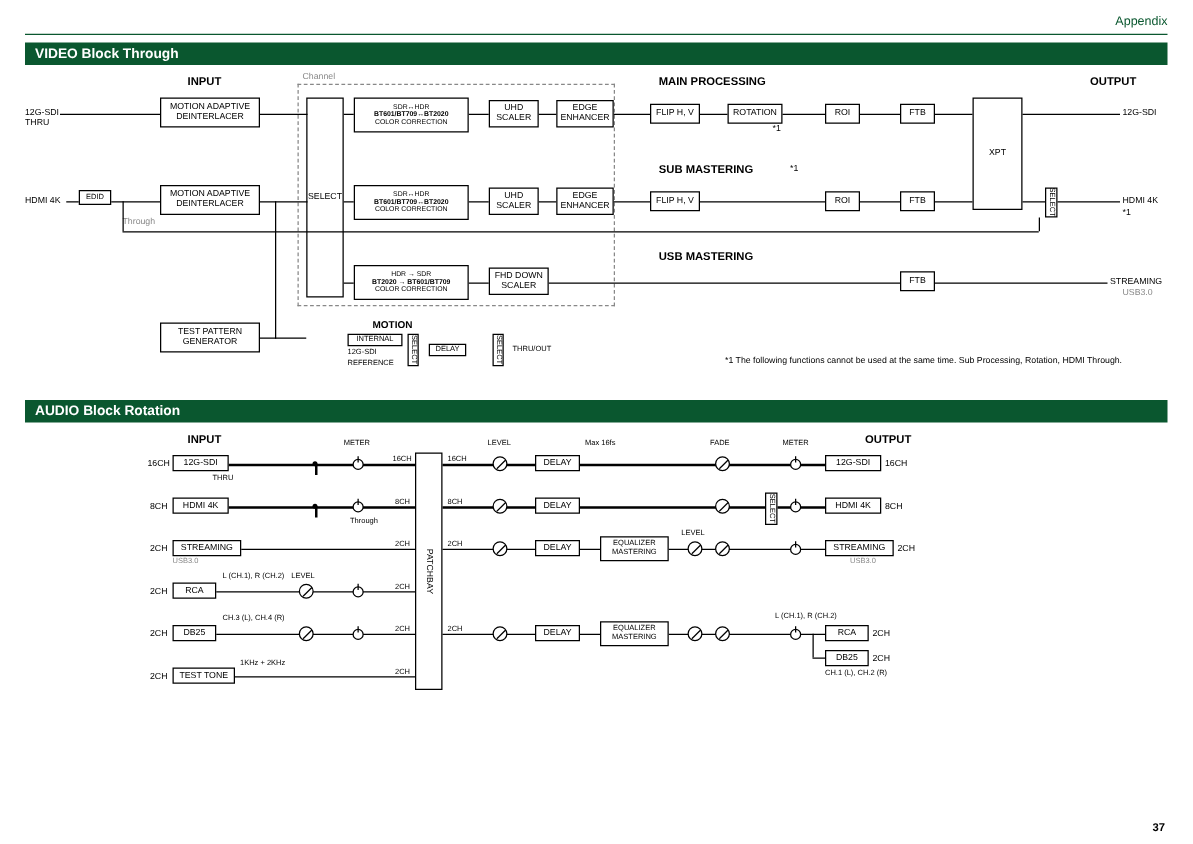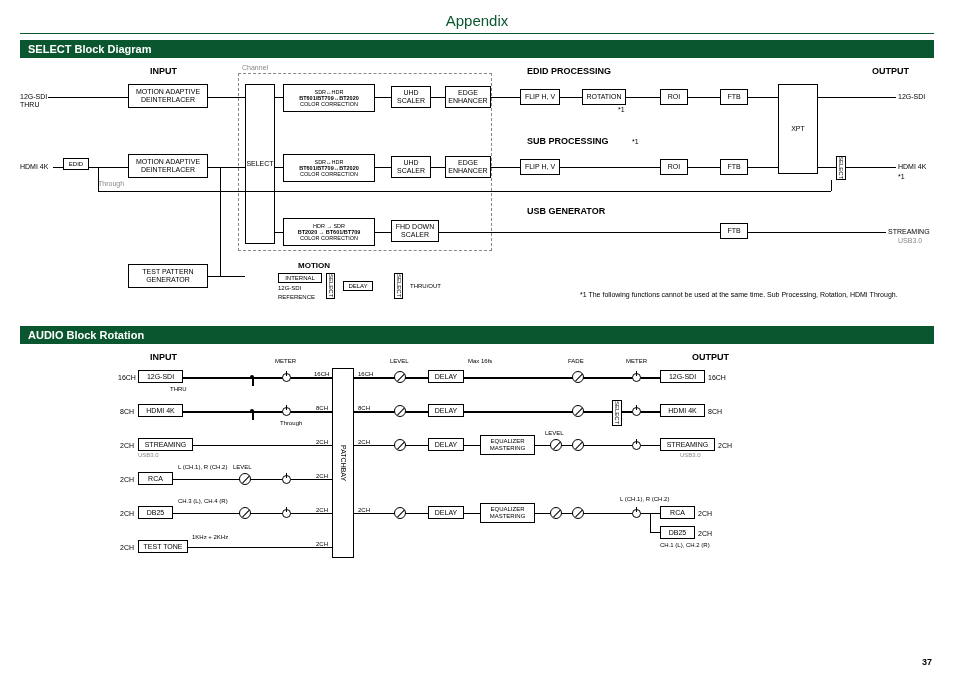--- a/index.html
+++ b/index.html
@@ -6,21 +6,21 @@
   body {
     width: 954px;
     height: 675px;
     background: #fff;
     font-family: Arial, Helvetica, sans-serif;
     font-size: 7px;
     color: #000;
     position: relative;
     padding: 12px 20px;
   }
-  .appendix { text-align: center; color: #0a572f; font-size: 15px; margin-bottom: 4px; }
+  .appendix { text-align: right; color: #0a572f; font-size: 10px; margin-bottom: 4px; }
   .hr-green { border: 0; border-top: 1px solid #0a572f; margin-bottom: 6px; }
   .section-title {
     background: #0a572f; color: #fff; font-weight: bold;
     font-size: 11px; padding: 3px 8px; margin-bottom: 8px;
   }
   .diagram { position: relative; height: 260px; border: 0; }
   .diagram-audio { position: relative; height: 230px; }
   .box {
     position: absolute; border: 1px solid #000; background: #fff;
     display: flex; align-items: center; justify-content: center;
@@ -52,29 +52,29 @@
   .knob::after { content:""; position:absolute; left:3px; top:-3px; width:1px; height:5px; background:#000; }
   .page-num { position: absolute; right: 22px; bottom: 8px; font-size: 9px; font-weight: bold; }
   .footnote { position: absolute; font-size: 7px; }
 </style>
 </head>
 <body>
 
 <div class="appendix">Appendix</div>
 <hr class="hr-green">
 
-<div class="section-title">SELECT Block Diagram</div>
+<div class="section-title">VIDEO Block Through</div>
 
 <div class="diagram">
 
   <div class="hdr" style="left:130px; top:0;">INPUT</div>
-  <div class="hdr" style="left:507px; top:0;">EDID PROCESSING</div>
-  <div class="hdr" style="left:507px; top:70px;">SUB PROCESSING</div>
+  <div class="hdr" style="left:507px; top:0;">MAIN PROCESSING</div>
+  <div class="hdr" style="left:507px; top:70px;">SUB MASTERING</div>
   <div class="lbl" style="left:612px; top:72px;">*1</div>
-  <div class="hdr" style="left:507px; top:140px;">USB GENERATOR</div>
+  <div class="hdr" style="left:507px; top:140px;">USB MASTERING</div>
   <div class="hdr" style="left:852px; top:0;">OUTPUT</div>
   <div class="hdr" style="left:278px; top:195px; font-size:8px;">MOTION</div>
 
   <div class="lbl" style="left:0; top:27px;">12G-SDI</div>
   <div class="lbl" style="left:0; top:35px;">THRU</div>
   <div class="lbl" style="left:0; top:97px;">HDMI 4K</div>
   <div class="box" style="left:43px; top:92px; width:26px; height:12px; font-size:6px;">EDID</div>
   <div class="lbl" style="left:78px; top:114px; color:#888;">Through</div>
 
   <div class="dotbox" style="left:218px; top:7px; width:254px; height:178px;"></div>

